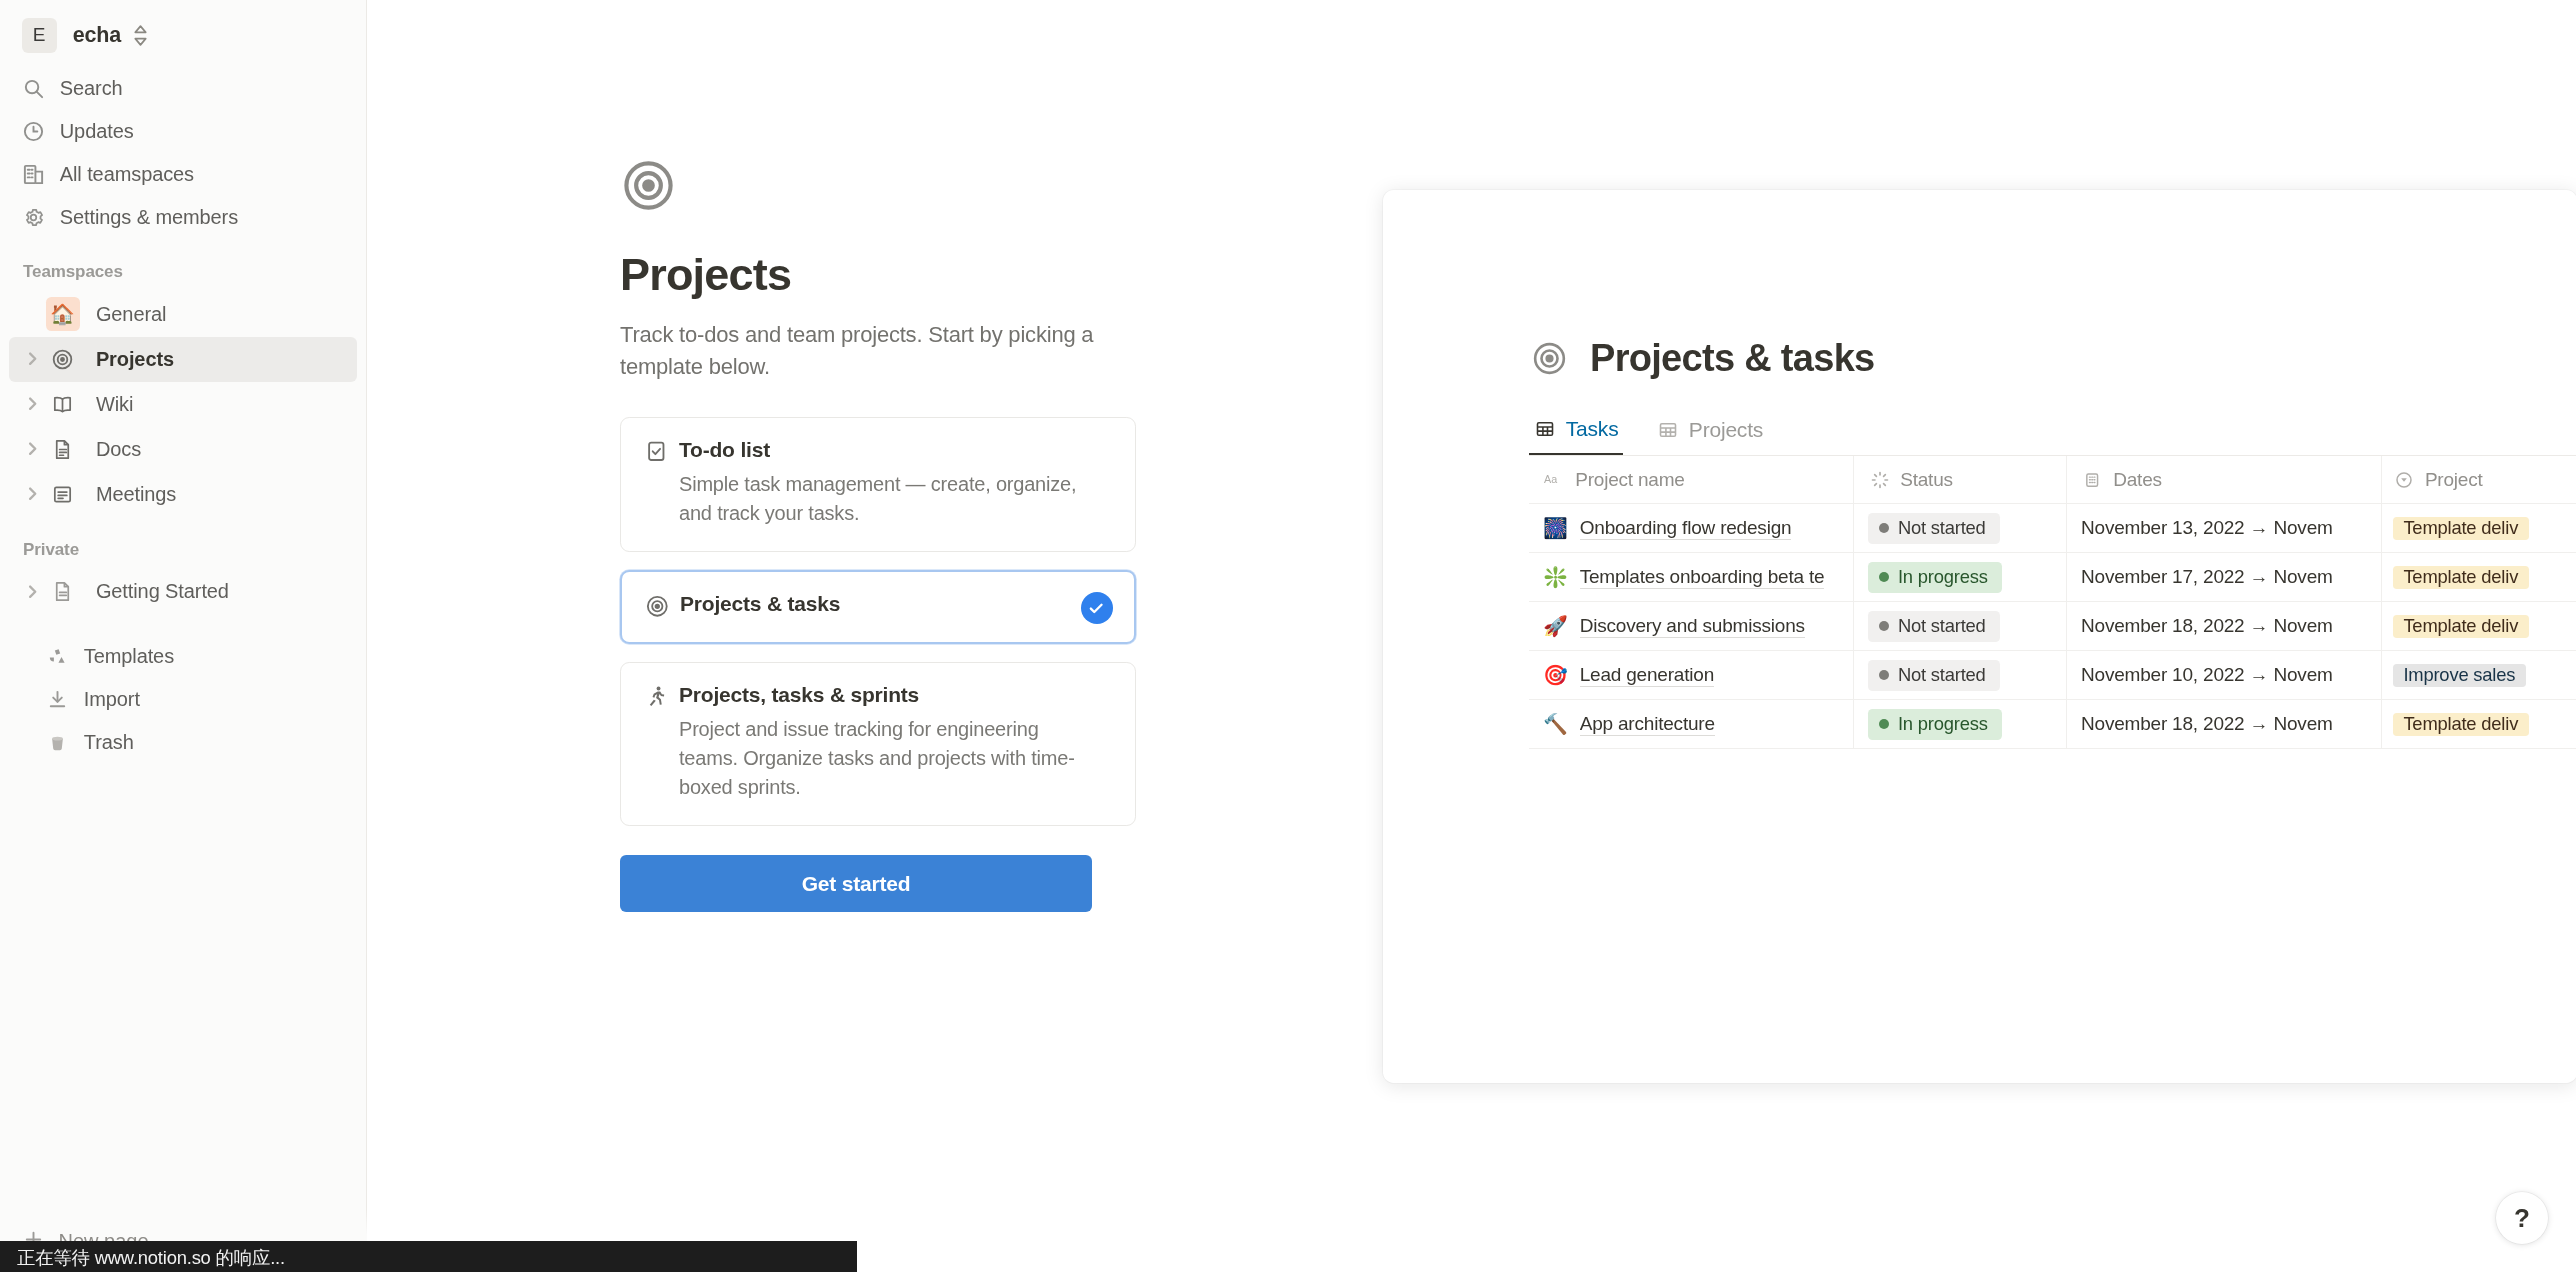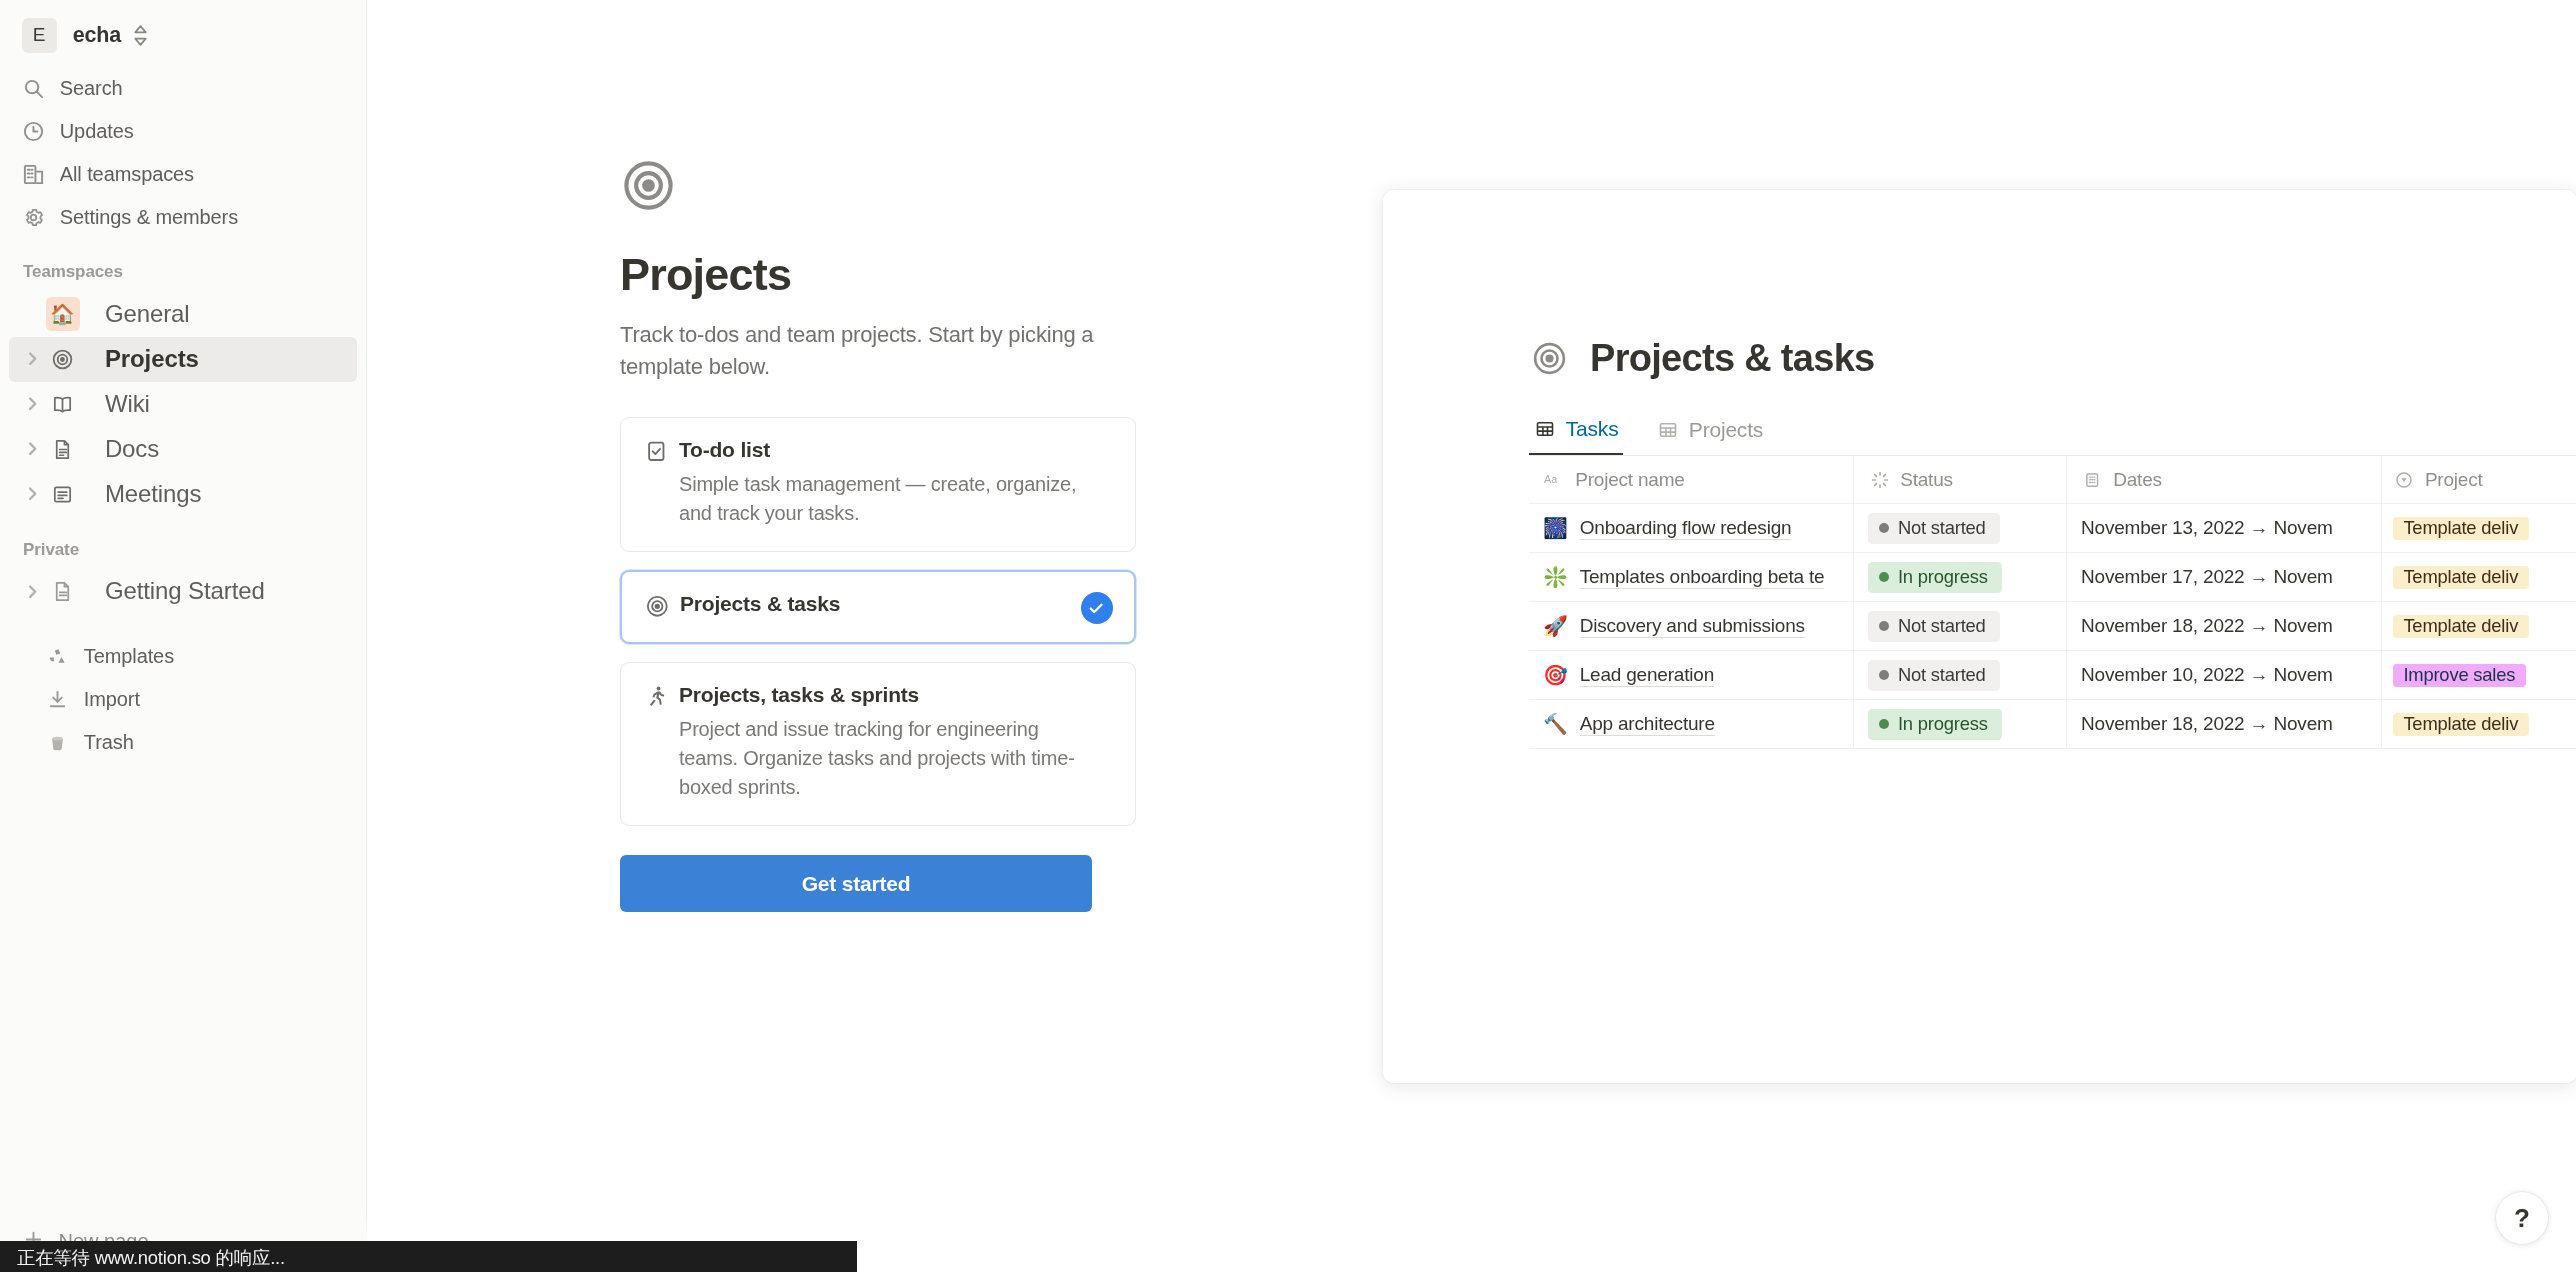--- a/index.html
+++ b/index.html
@@ -55,21 +55,21 @@
   }
   .ts-item.active { background: #ecebe9; }
   .ts-chev { width: 26px; flex: 0 0 26px; color: #b3b1ad; display:flex; align-items:center; justify-content:center; }
   .ts-chev.empty { visibility: hidden; }
   .ts-emoji {
     width: 34px; height: 34px; flex: 0 0 34px;
     display: flex; align-items: center; justify-content: center;
     font-size: 20px;
   }
   .ts-emoji.general-icon { background: #fbdfce; border-radius: 5.4px; }
-  .ts-label { font-size: 24px; color: #5f5e5b; margin-left: 25px; letter-spacing: -0.1px;}
+  .ts-label { font-size: 20px; color: #5f5e5b; margin-left: 16px; letter-spacing: -0.1px;}
   .ts-item.active .ts-label { color: #37352f; font-weight: 700; }
 
   .sb-bottom { margin-top: 21.5px; padding-left: 24px; }
 
   .newpage {
     position: absolute; left: 0; bottom: 0;
     width: 367px; height: 64px;
     display: flex; align-items: center;
     padding-left: 21.5px;
     background: linear-gradient(to bottom, rgba(251,251,250,0) 0%, #fbfbfa 40%);
@@ -175,21 +175,21 @@
     letter-spacing: -0.2px; white-space: nowrap;
   }
   .pill .dot { width: 10px; height: 10px; border-radius: 50%; margin-right: 9.2px; flex: 0 0 10px; }
   .pill.notstarted { background: #f1f0ef; color: #3b3a37; }
   .pill.notstarted .dot { background: #7e7d79; }
   .pill.inprogress { background: #dbeddb; color: #28562c; }
   .pill.inprogress .dot { background: #4f8a54; }
   .date-tx { font-size: 19px; color: #37352f; letter-spacing: -0.2px; white-space: nowrap; overflow: hidden; }
   .tag { display:inline-flex; align-items:center; height: 23px; padding: 0 10.7px; border-radius: 3.8px; font-size: 18.4px; white-space: nowrap; letter-spacing:-0.2px;}
   .tag.yellow { background: #fbeeca; color: #402c1b; }
-  .tag.blue { background: #f0abfc; color: #183347; }
+  .tag.blue { background: #e5e5e5; color: #183347; }
   .c-project { padding-left: 10.7px; }
 
   .help-btn {
     position: absolute; right: 28px; bottom: 29px;
     width: 52px; height: 52px; border-radius: 50%;
     background: #fff; box-shadow: 0 0.8px 6.1px rgba(15,15,15,0.13), 0 0 0 0.8px rgba(15,15,15,0.05);
     display: flex; align-items: center; justify-content: center;
     font-size: 26px; font-weight: 700; color: #37352f; cursor: pointer;
   }
 

